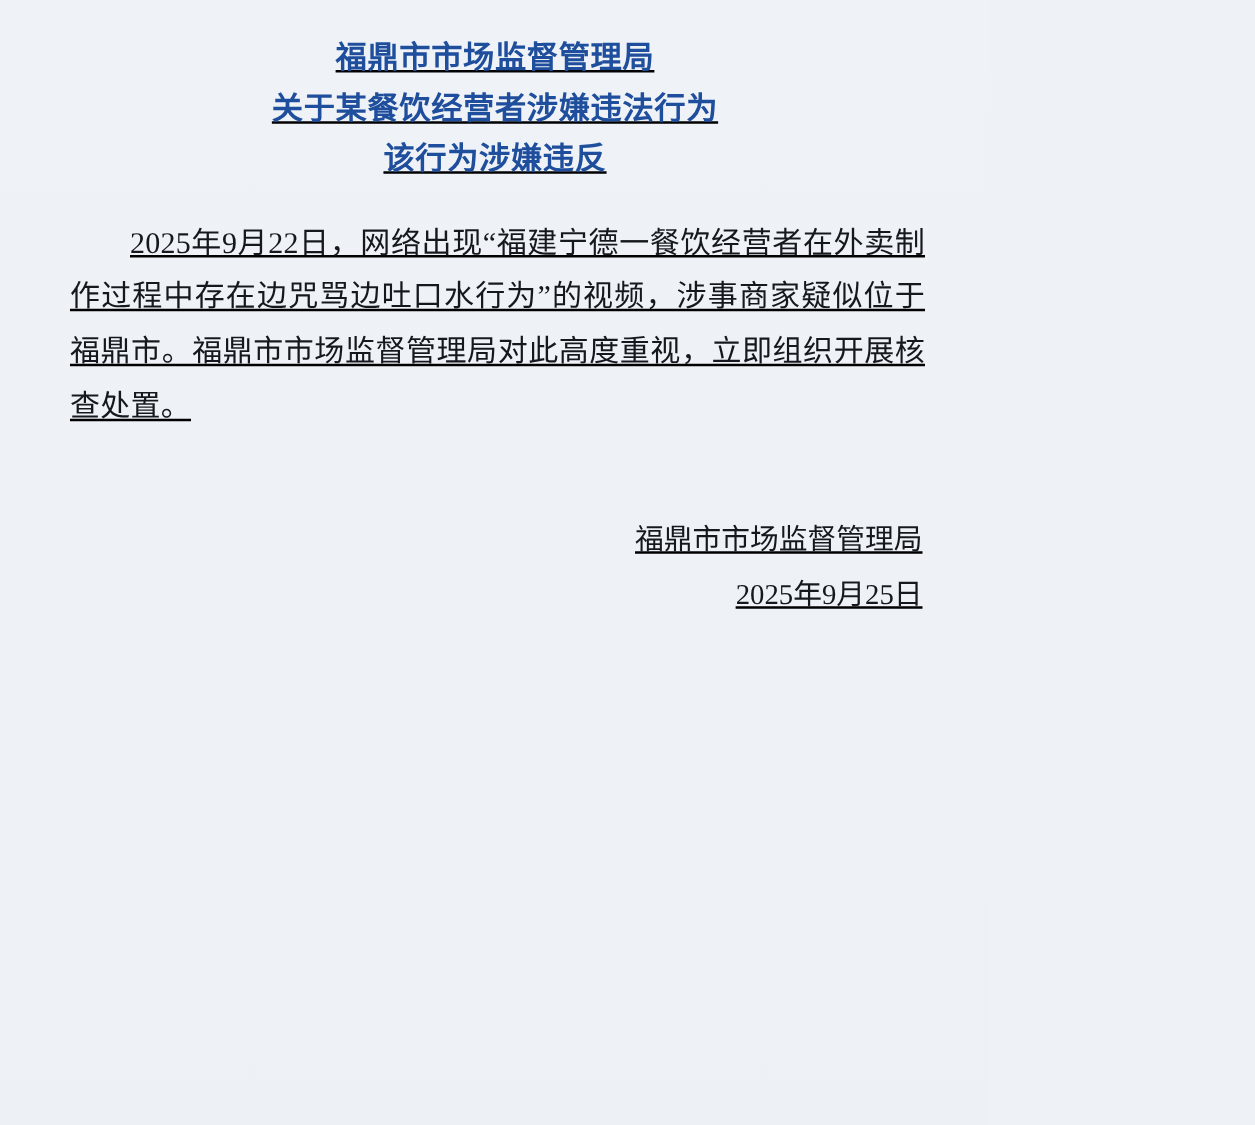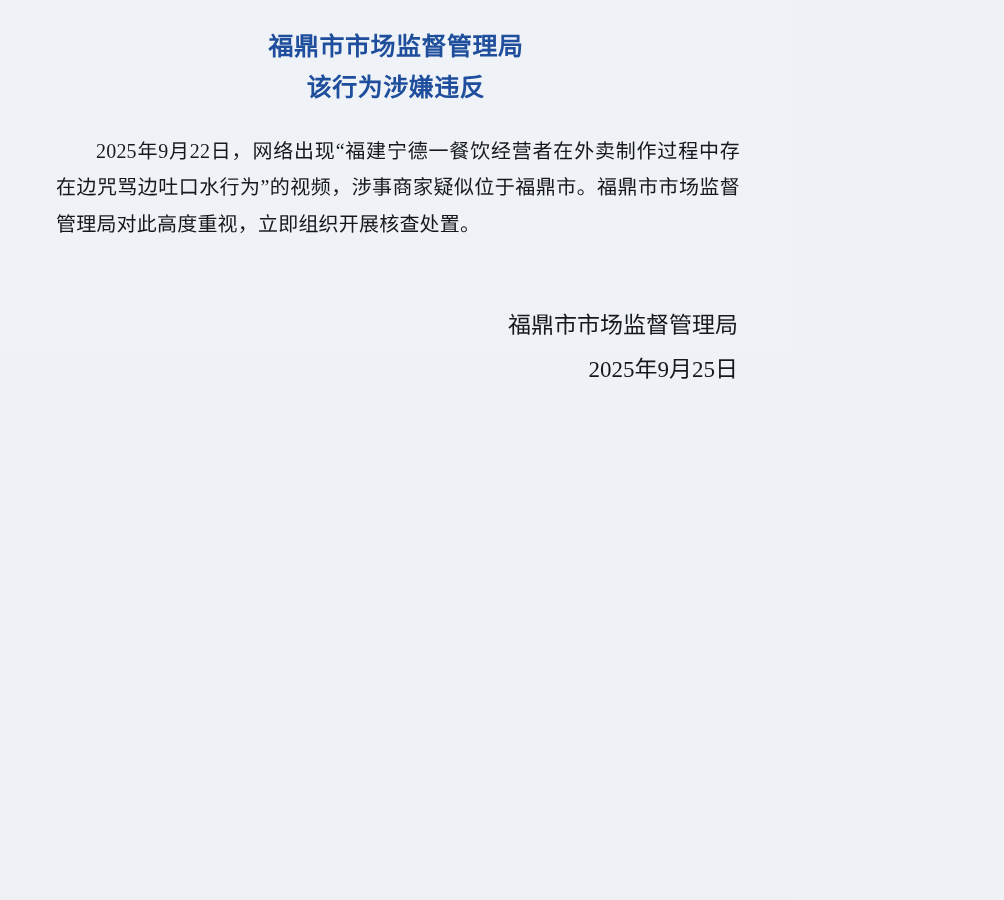--- a/index.html
+++ b/index.html
@@ -14,20 +14,21 @@
     font-family: "Liberation Serif", "DejaVu Serif", serif;
     overflow: hidden;
   }
   .page {
     position: relative;
     width: 792px;
     height: 900px;
     box-sizing: border-box;
     padding: 22px 30px 10px 30px;
     background: linear-gradient(180deg, #eff3f8 0%, #eef2f7 40%, #edf1f6 100%);
+    text-decoration: underline;
   }
   .title-block {
     text-align: center;
     color: #1f4e9c;
     font-weight: bold;
     font-size: 25px;
     line-height: 1.62;
     letter-spacing: 0.5px;
     font-family: "Liberation Sans", "DejaVu Sans", sans-serif;
     margin-top: 4px;
@@ -36,21 +37,21 @@
   .title-line {
     display: block;
   }
   .body-block {
     margin-top: 26px;
     padding: 0 22px 0 26px;
   }
   p.para {
     margin: 0 0 34px 0;
     color: #15181c;
-    font-size: 20px;
+    font-size: 24px;
     line-height: 1.82;
     text-indent: 2em;
     text-align: justify;
     text-justify: inter-ideograph;
     letter-spacing: 0.2px;
   }
   p.para.last {
     margin-bottom: 0;
   }
   .signature {
@@ -65,20 +66,21 @@
     display: block;
   }
 </style>
 </head>
 <body>
 
 <div class="page">
 
   <div class="title-block">
     <span class="title-line">福鼎市市场监督管理局</span>
+    <span class="title-line">关于某餐饮经营者涉嫌违法行为</span>
     <span class="title-line">该行为涉嫌违反</span>
   </div>
 
   <div class="body-block">
     <p class="para">2025年9月22日，网络出现“福建宁德一餐饮经营者在外卖制作过程中存在边咒骂边吐口水行为”的视频，涉事商家疑似位于福鼎市。福鼎市市场监督管理局对此高度重视，立即组织开展核查处置。</p>
   </div>
 
   <div class="signature">
     <span class="sign-line">福鼎市市场监督管理局</span>
     <span class="sign-line">2025年9月25日</span>

